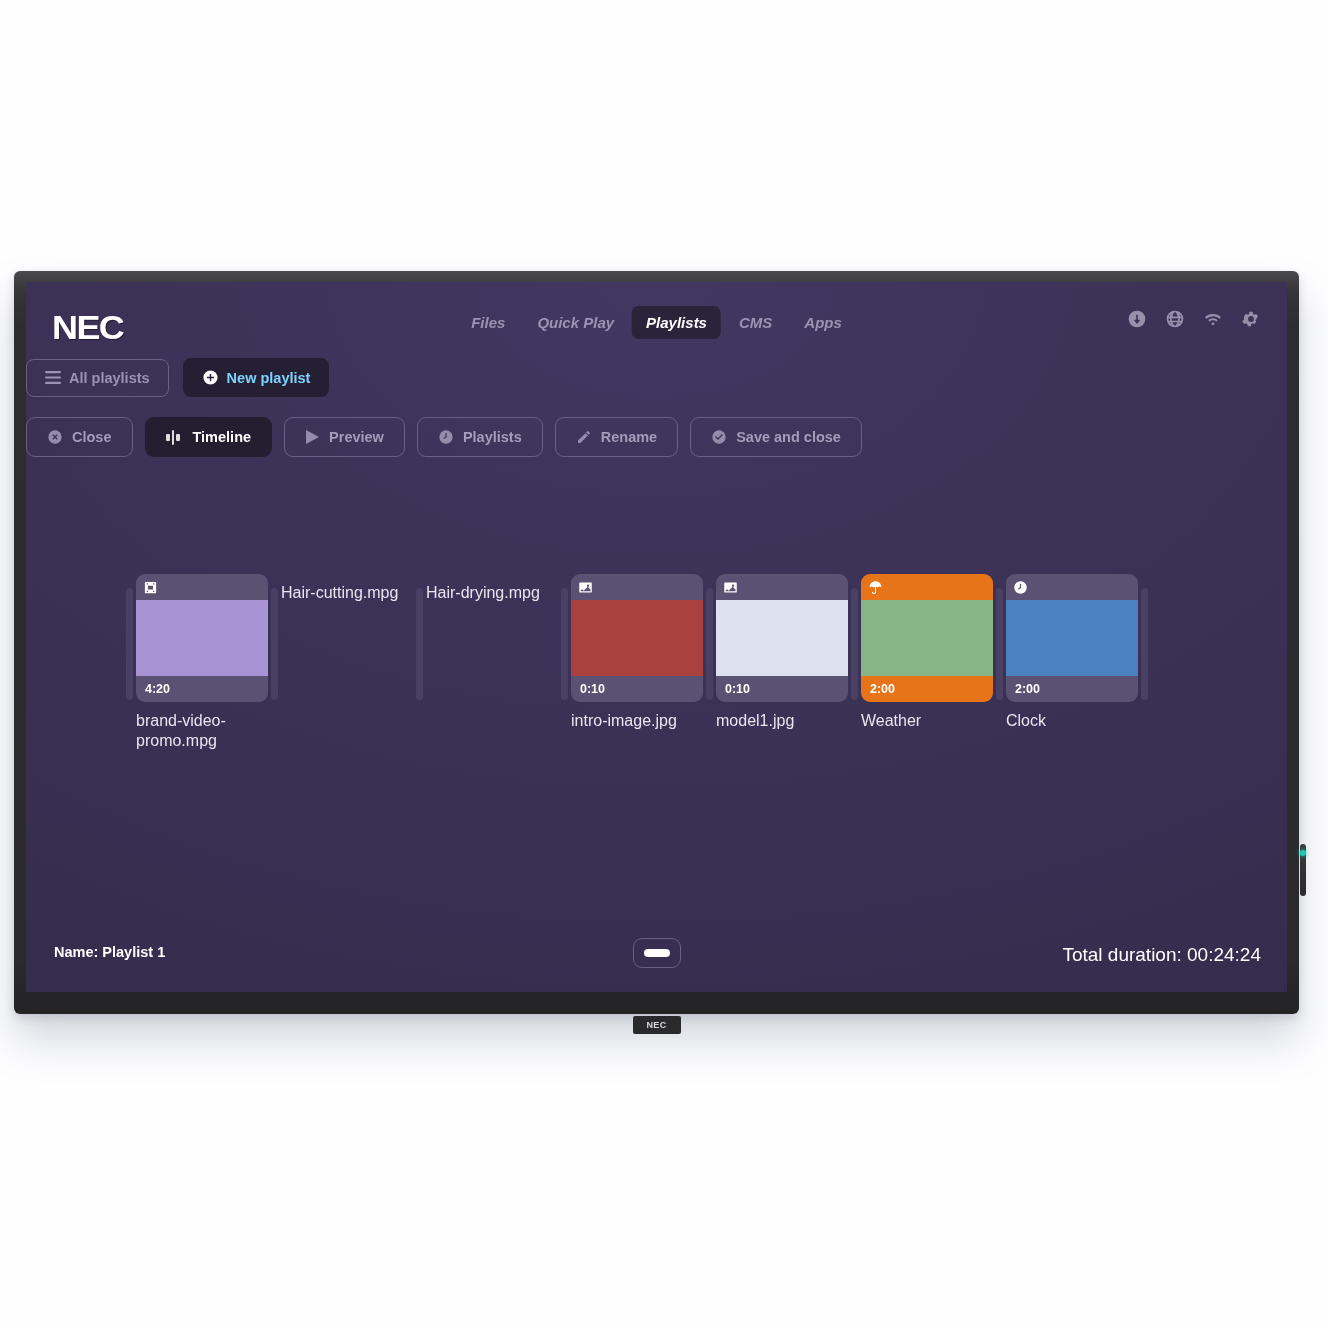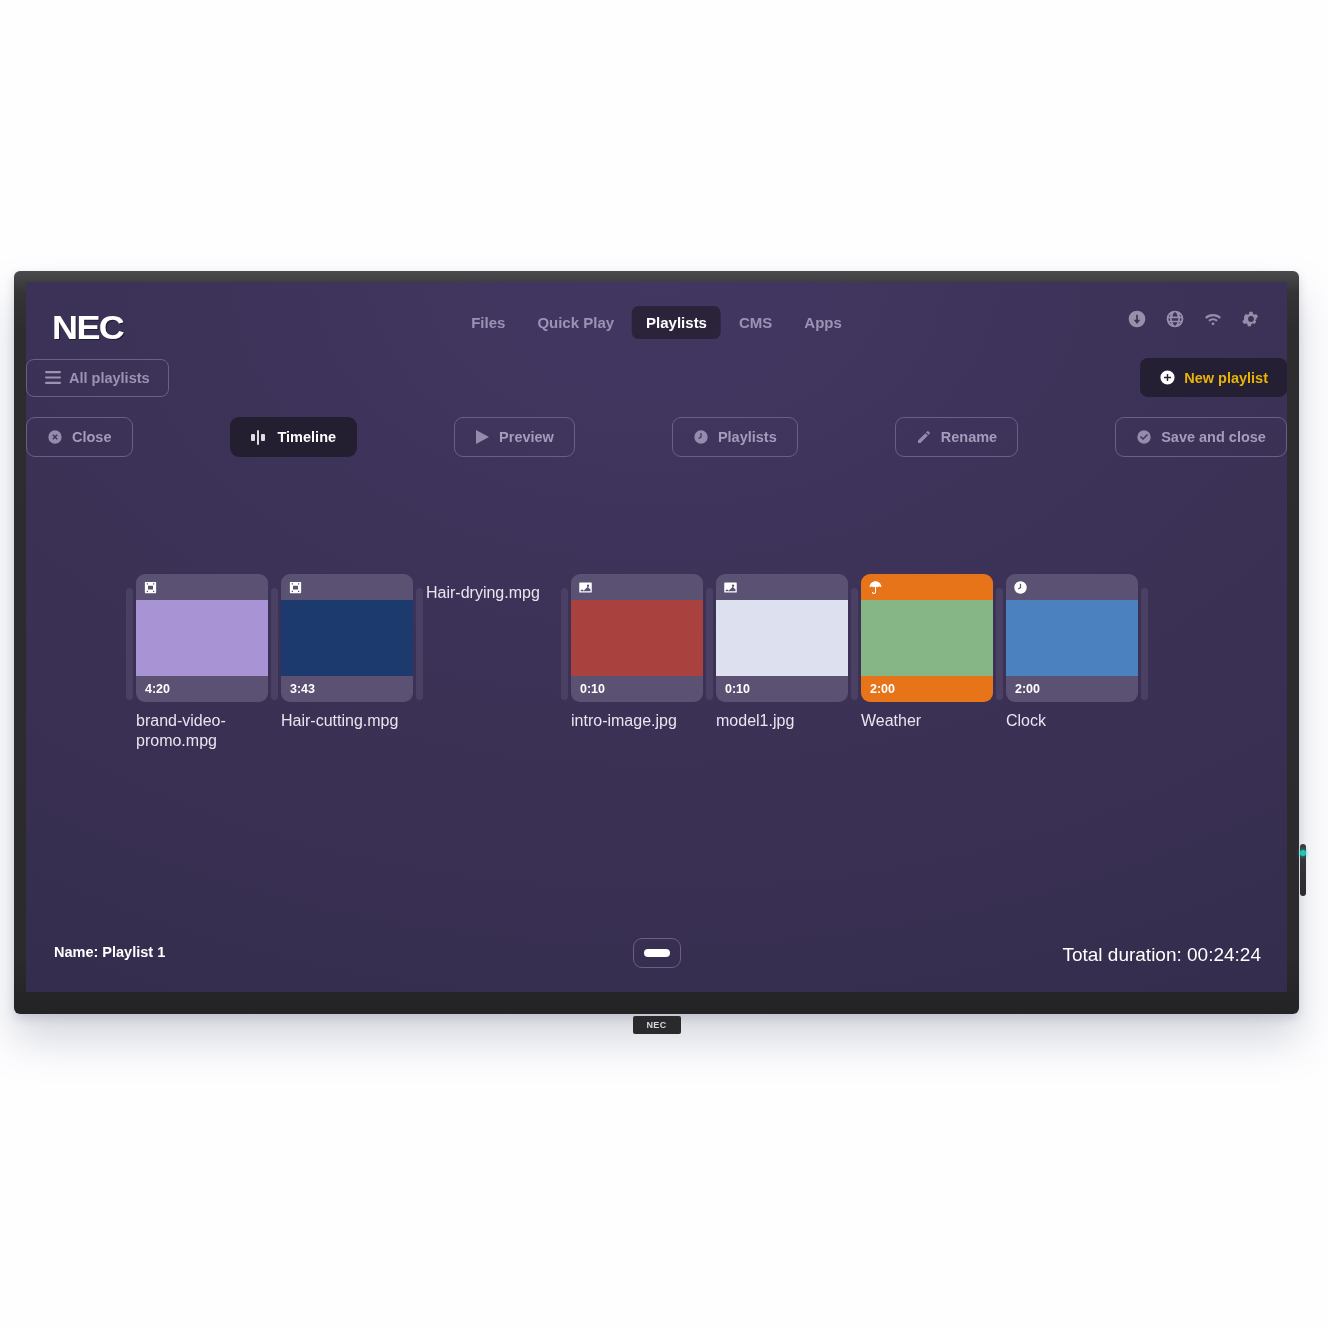--- a/index.html
+++ b/index.html
@@ -53,42 +53,42 @@
   .topbar { position:relative; height:66px; }
   .nec-logo {
     position:absolute; left:28px; top:26px;
     font-family:"Liberation Sans", sans-serif;
     font-weight:bold; font-size:34px; color:#ffffff;
     letter-spacing:-1.5px;
     transform: scaleX(1.06);
     text-shadow: 1px 1px 0 rgba(0,0,0,.45);
   }
   .nav { position:absolute; left:50%; transform:translateX(-50%); top:24px;
-         display:flex; align-items:flex-start; gap:4px; }
+         display:flex; align-items:flex-start; gap:4px;font-style:italic; }
   .nav-item {
     padding:8px 14px; border-radius:7px;
     font-size:15px; color:#9b93b3; font-weight:bold;
     white-space:nowrap; cursor:pointer;
   }
   .nav-item.active { background:#2a2339; color:#ffffff; }
 
   .topicons { position:absolute; right:26px; top:27px; display:flex; gap:18px; align-items:center; }
   .ticon { width:20px; height:20px; opacity:.62; cursor:pointer; }
   .ticon svg { display:block; width:20px; height:20px; fill:#cfc9de; }
 
   
-  .row-center { display:flex; justify-content:space-between; align-items:center; }
+  .row-center { display:flex; justify-content:flex-start; align-items:center; }
   .plbar { margin-top:10px; gap:14px; }
   .btn {
     display:flex; align-items:center; gap:8px;
     padding:10px 18px; border-radius:8px;
     font-size:14.5px; font-weight:bold; white-space:nowrap; cursor:pointer;
   }
   .btn-outline { border:1.4px solid #6a5f86; color:#9b93b3; background:transparent; }
-  .btn-solid   { background:#251f33; color:#eab308; border:1.4px solid transparent; }
+  .btn-solid   { background:#251f33; color:#7dd3fc; border:1.4px solid transparent; }
   .btn svg { display:block; }
 
   .toolbar { margin-top:20px; gap:12px; }
   .tbtn {
     display:flex; align-items:center; gap:9px;
     padding:11px 20px; border-radius:9px;
     font-size:14.5px; font-weight:bold; white-space:nowrap; cursor:pointer;
     border:1.4px solid #6a5f86; color:#a49cbb; background:transparent;
   }
   .tbtn.sel { background:#241e31; border-color:transparent; color:#ffffff;border-radius:9px; }
@@ -267,31 +267,20 @@
             </div>
             <div class="thumb" style="background:#a894d4"></div>
             <div class="cfoot">4:20</div>
           </div>
           <div class="cap">brand-video-promo.mpg</div>
         </div>
 
         <div class="sep"></div>
 
         <div class="item">
-          <div class="card">
-            <div class="chead">
-              <span>
-                <svg viewBox="0 0 24 24">
-                    <path d="M4 3h16a1 1 0 0 1 1 1v16a1 1 0 0 1-1 1H4a1 1 0 0 1-1-1V4a1 1 0 0 1 1-1zm2 2v2h2V5H6zm10 0v2h2V5h-2zM8 9v6h8V9H8zM6 17v2h2v-2H6zm10 0v2h2v-2h-2z"></path>
-                  </svg>
-              </span>
-            </div>
-            <div class="thumb" style="background:#1c3a6e"></div>
-            <div class="cfoot">3:43</div>
-          </div>
           <div class="cap">Hair-cutting.mpg</div>
         </div>
 
         <div class="sep"></div>
 
         <div class="item">
           <div class="cap">Hair-drying.mpg</div>
         </div>
 
         <div class="sep"></div>

